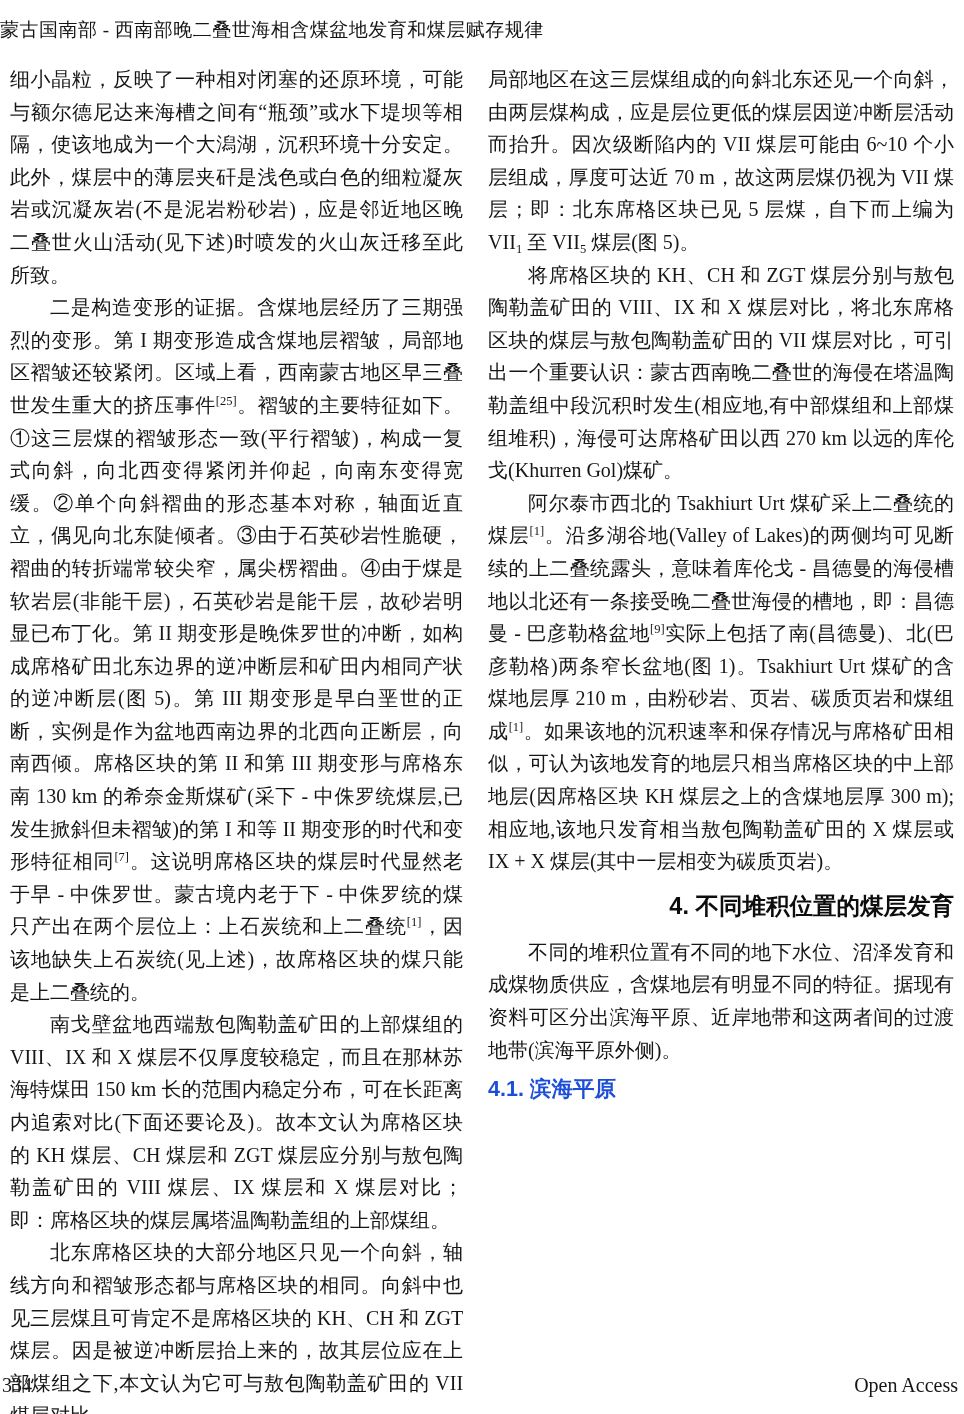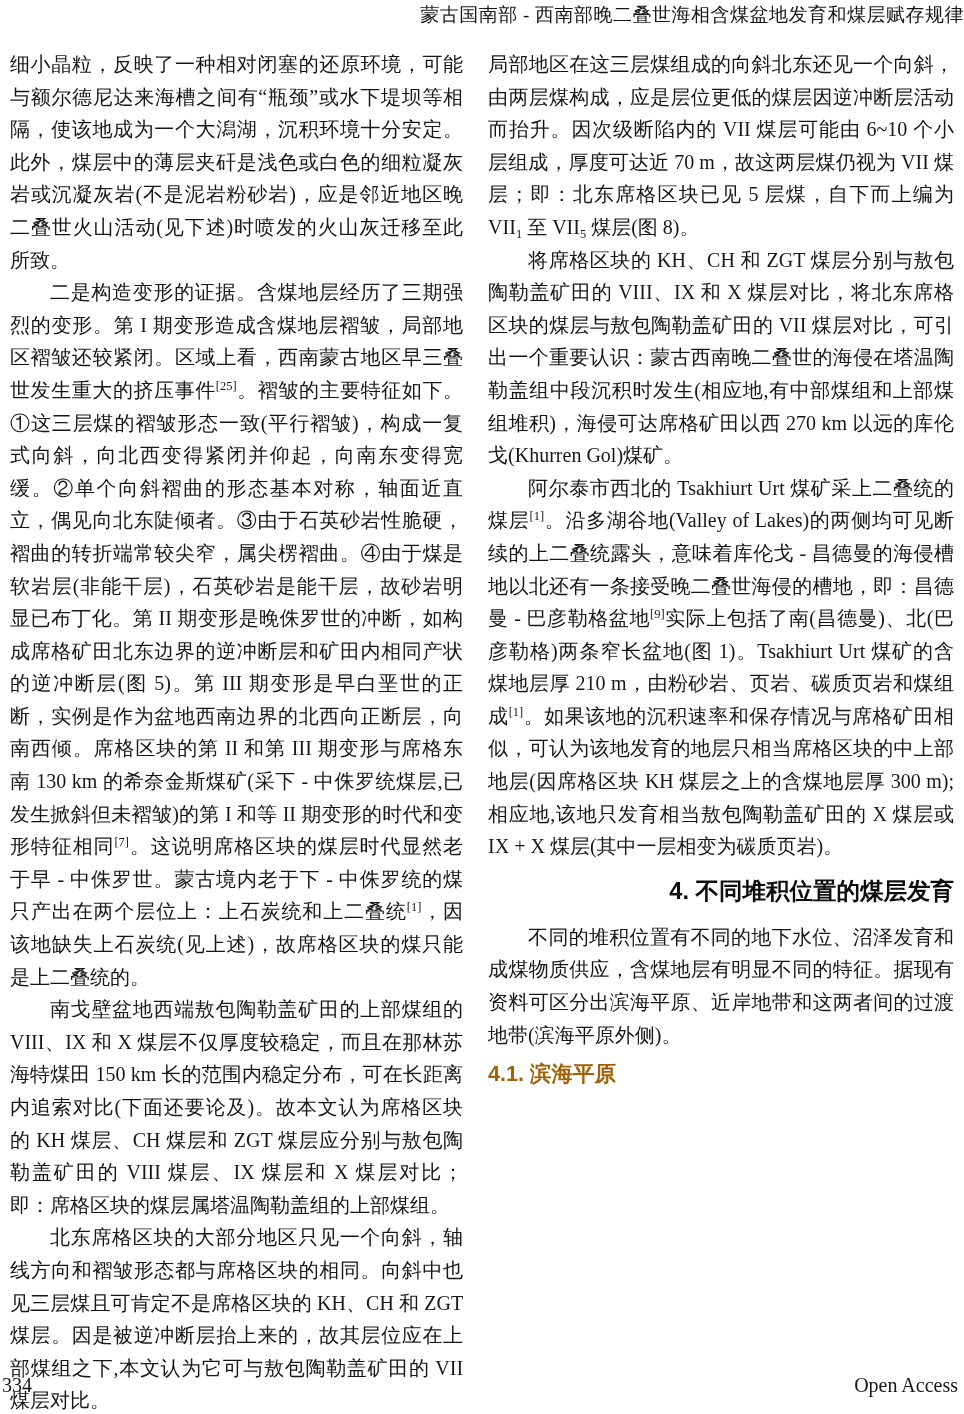--- a/index.html
+++ b/index.html
@@ -6,24 +6,24 @@
   .page {
     position: relative;
     width: 964px;
     height: 1414px;
     background: #ffffff;
     color: #161616;
     font-family: "Liberation Serif", "DejaVu Serif", serif;
     overflow: hidden;
   }
   .header {
-    text-align: right;
+    text-align: left;
     font-size: 19px;
     line-height: 24px;
-    padding-top: 3px;
+    padding-top: 18px;
     letter-spacing: 0.5px;
   }
   .columns {
     display: flex;
     gap: 25px;
     padding: 0 10px;
     margin-top: 21px;
   }
   .col {
     text-align: justify;
@@ -54,21 +54,21 @@
     text-align: right;
     color: #0d0d0d;
   }
   .h3 {
     font-family: "Liberation Sans", "DejaVu Sans", sans-serif;
     font-weight: bold;
     font-size: 21.5px;
     line-height: 28px;
     margin: 9px 0 13px 0;
     text-align: left;
-    color: #a16207;
+    color: #1d4ed8;
   }
   .footer {
     position: absolute;
     left: 2px;
     right: 6px;
     top: 1372px;
     display: flex;
     justify-content: space-between;
     font-size: 20px;
     line-height: 26px;
@@ -82,21 +82,21 @@
   <div class="header">蒙古国南部 - 西南部晚二叠世海相含煤盆地发育和煤层赋存规律</div>
 
   <div class="columns">
     <div class="col col-left">
         <p class="para"><span>细小晶粒，反映了一种相对闭塞的还原环境，可能与额尔德尼达来海槽之间有“瓶颈”或水下堤坝等相隔，使该地成为一个大潟湖，沉积环境十分安定。此外，煤层中的薄层夹矸是浅色或白色的细粒凝灰岩或沉凝灰岩(不是泥岩粉砂岩)，应是邻近地区晚二叠世火山活动(见下述)时喷发的火山灰迁移至此所致。</span></p>
         <p class="para indent"><span>二是构造变形的证据。含煤地层经历了三期强烈的变形。第 I 期变形造成含煤地层褶皱，局部地区褶皱还较紧闭。区域上看，西南蒙古地区早三叠世发生重大的挤压事件</span><span class="sup">[25]</span><span>。褶皱的主要特征如下。①这三层煤的褶皱形态一致(平行褶皱)，构成一复式向斜，向北西变得紧闭并仰起，向南东变得宽缓。②单个向斜褶曲的形态基本对称，轴面近直立，偶见向北东陡倾者。③由于石英砂岩性脆硬，褶曲的转折端常较尖窄，属尖楞褶曲。④由于煤是软岩层(非能干层)，石英砂岩是能干层，故砂岩明显已布丁化。第 II 期变形是晚侏罗世的冲断，如构成席格矿田北东边界的逆冲断层和矿田内相同产状的逆冲断层(图 5)。第 III 期变形是早白垩世的正断，实例是作为盆地西南边界的北西向正断层，向南西倾。席格区块的第 II 和第 III 期变形与席格东南 130 km 的希奈金斯煤矿(采下 - 中侏罗统煤层,已发生掀斜但未褶皱)的第 I 和等 II 期变形的时代和变形特征相同</span><span class="sup">[7]</span><span>。这说明席格区块的煤层时代显然老于早 - 中侏罗世。蒙古境内老于下 - 中侏罗统的煤只产出在两个层位上：上石炭统和上二叠统</span><span class="sup">[1]</span><span>，因该地缺失上石炭统(见上述)，故席格区块的煤只能是上二叠统的。</span></p>
         <p class="para indent"><span>南戈壁盆地西端敖包陶勒盖矿田的上部煤组的 VIII、IX 和 X 煤层不仅厚度较稳定，而且在那林苏海特煤田 150 km 长的范围内稳定分布，可在长距离内追索对比(下面还要论及)。故本文认为席格区块的 KH 煤层、CH 煤层和 ZGT 煤层应分别与敖包陶勒盖矿田的 VIII 煤层、IX 煤层和 X 煤层对比；即：席格区块的煤层属塔温陶勒盖组的上部煤组。</span></p>
         <p class="para indent"><span>北东席格区块的大部分地区只见一个向斜，轴线方向和褶皱形态都与席格区块的相同。向斜中也见三层煤且可肯定不是席格区块的 KH、CH 和 ZGT 煤层。因是被逆冲断层抬上来的，故其层位应在上部煤组之下,本文认为它可与敖包陶勒盖矿田的 VII 煤层对比。</span></p>
       </div>
     <div class="col col-right">
-        <p class="para"><span>局部地区在这三层煤组成的向斜北东还见一个向斜，由两层煤构成，应是层位更低的煤层因逆冲断层活动而抬升。因次级断陷内的 VII 煤层可能由 6~10 个小层组成，厚度可达近 70 m，故这两层煤仍视为 VII 煤层；即：北东席格区块已见 5 层煤，自下而上编为 VII</span><span class="sub">1</span><span> 至 VII</span><span class="sub">5</span><span> 煤层(图 8)。</span></p>
+        <p class="para"><span>局部地区在这三层煤组成的向斜北东还见一个向斜，由两层煤构成，应是层位更低的煤层因逆冲断层活动而抬升。因次级断陷内的 VII 煤层可能由 6~10 个小层组成，厚度可达近 70 m，故这两层煤仍视为 VII 煤层；即：北东席格区块已见 5 层煤，自下而上编为 VII</span><span class="sub">1</span><span> 至 VII</span><span class="sub">5</span><span> 煤层(图 5)。</span></p>
         <p class="para indent"><span>将席格区块的 KH、CH 和 ZGT 煤层分别与敖包陶勒盖矿田的 VIII、IX 和 X 煤层对比，将北东席格区块的煤层与敖包陶勒盖矿田的 VII 煤层对比，可引出一个重要认识：蒙古西南晚二叠世的海侵在塔温陶勒盖组中段沉积时发生(相应地,有中部煤组和上部煤组堆积)，海侵可达席格矿田以西 270 km 以远的库伦戈(Khurren Gol)煤矿。</span></p>
         <p class="para indent"><span>阿尔泰市西北的 Tsakhiurt Urt 煤矿采上二叠统的煤层</span><span class="sup">[1]</span><span>。沿多湖谷地(Valley of Lakes)的两侧均可见断续的上二叠统露头，意味着库伦戈 - 昌德曼的海侵槽地以北还有一条接受晚二叠世海侵的槽地，即：昌德曼 - 巴彦勒格盆地</span><span class="sup">[9]</span><span>实际上包括了南(昌德曼)、北(巴彦勒格)两条窄长盆地(图 1)。Tsakhiurt Urt 煤矿的含煤地层厚 210 m，由粉砂岩、页岩、碳质页岩和煤组成</span><span class="sup">[1]</span><span>。如果该地的沉积速率和保存情况与席格矿田相似，可认为该地发育的地层只相当席格区块的中上部地层(因席格区块 KH 煤层之上的含煤地层厚 300 m); 相应地,该地只发育相当敖包陶勒盖矿田的 X 煤层或 IX + X 煤层(其中一层相变为碳质页岩)。</span></p>
         <div class="h2">4. 不同堆积位置的煤层发育</div>
         <p class="para indent"><span>不同的堆积位置有不同的地下水位、沼泽发育和成煤物质供应，含煤地层有明显不同的特征。据现有资料可区分出滨海平原、近岸地带和这两者间的过渡地带(滨海平原外侧)。</span></p>
         <div class="h3">4.1. 滨海平原</div>
       </div>
   </div>
 
   <div class="footer">
     <span>334</span>

